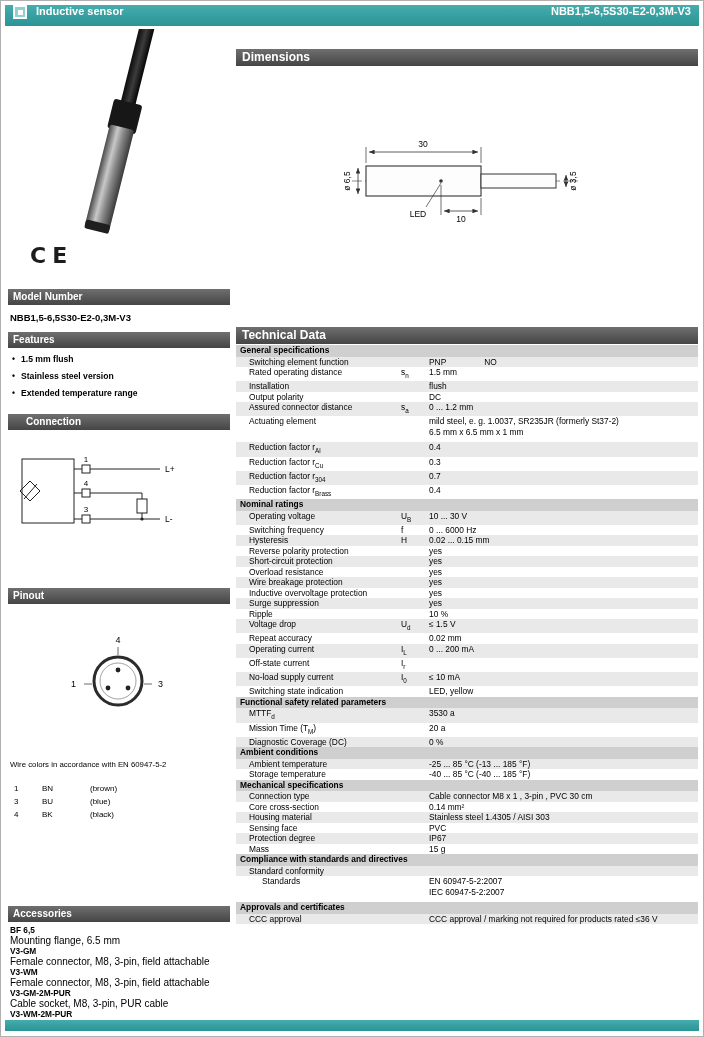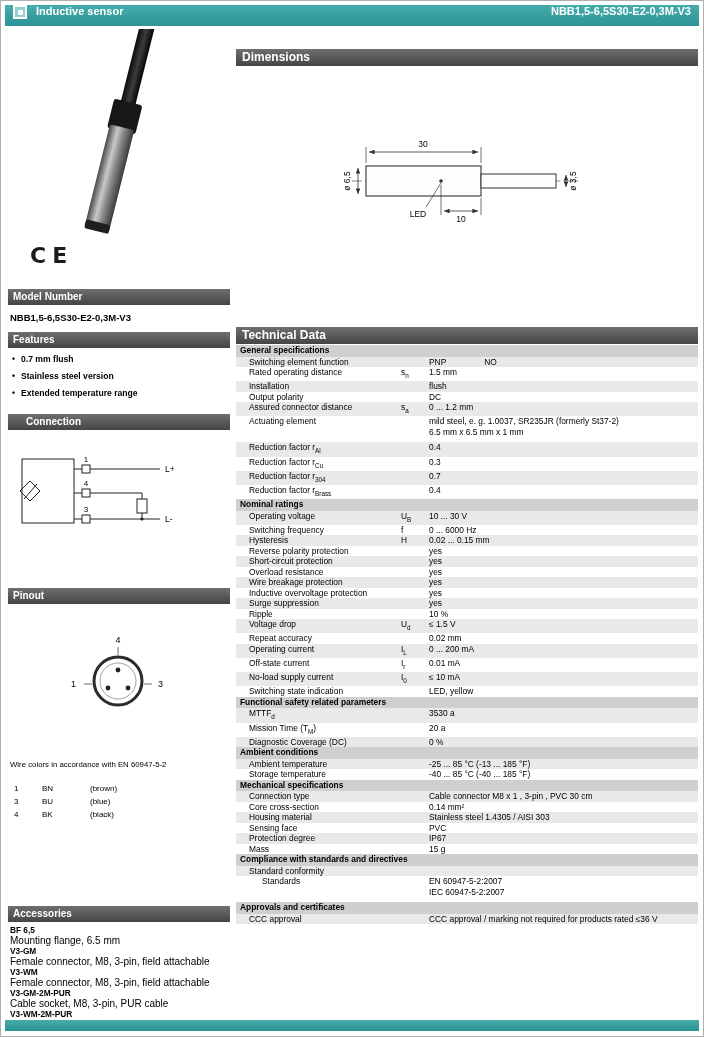--- a/index.html
+++ b/index.html
@@ -105,21 +105,21 @@
         </g>
       </svg>
       <div class="ce">CE</div>
     </div>
 
     <div class="sbar" style="top:260px;">Model Number</div>
     <div class="model-value">NBB1,5-6,5S30-E2-0,3M-V3</div>
 
     <div class="sbar" style="top:303px;">Features</div>
     <ul class="features-list">
-      <li>0.7 mm flush</li>
+      <li>1.5 mm flush</li>
       <li>Stainless steel version</li>
       <li>Extended temperature range</li>
     </ul>
 
     <div class="sbar" style="top:385px;padding-left:18px;">Connection</div>
     <svg class="conn-svg" width="200" height="110" viewBox="0 0 200 110">
       <rect x="12" y="20" width="52" height="64" fill="none" stroke="#222" stroke-width="1"></rect>
       <polygon points="20,42 30,52 20,62 10,52" fill="none" stroke="#222" stroke-width="1"></polygon>
       <line x1="14" y1="60" x2="27" y2="45" stroke="#222" stroke-width="1"></line>
 
@@ -356,21 +356,20 @@
           <span class="val">0.02 mm</span>
         </div>
         <div class="trow shade">
           <span class="lbl">Operating current</span>
           <span class="sym">I<sub>L</sub></span>
           <span class="val">0 ... 200 mA</span>
         </div>
         <div class="trow">
           <span class="lbl">Off-state current</span>
           <span class="sym">I<sub>r</sub></span>
-          <span class="val">0.01 mA</span>
         </div>
         <div class="trow shade">
           <span class="lbl">No-load supply current</span>
           <span class="sym">I<sub>0</sub></span>
           <span class="val">≤ 10 mA</span>
         </div>
         <div class="trow">
           <span class="lbl">Switching state indication</span>
           <span class="sym"></span>
           <span class="val">LED, yellow</span>

